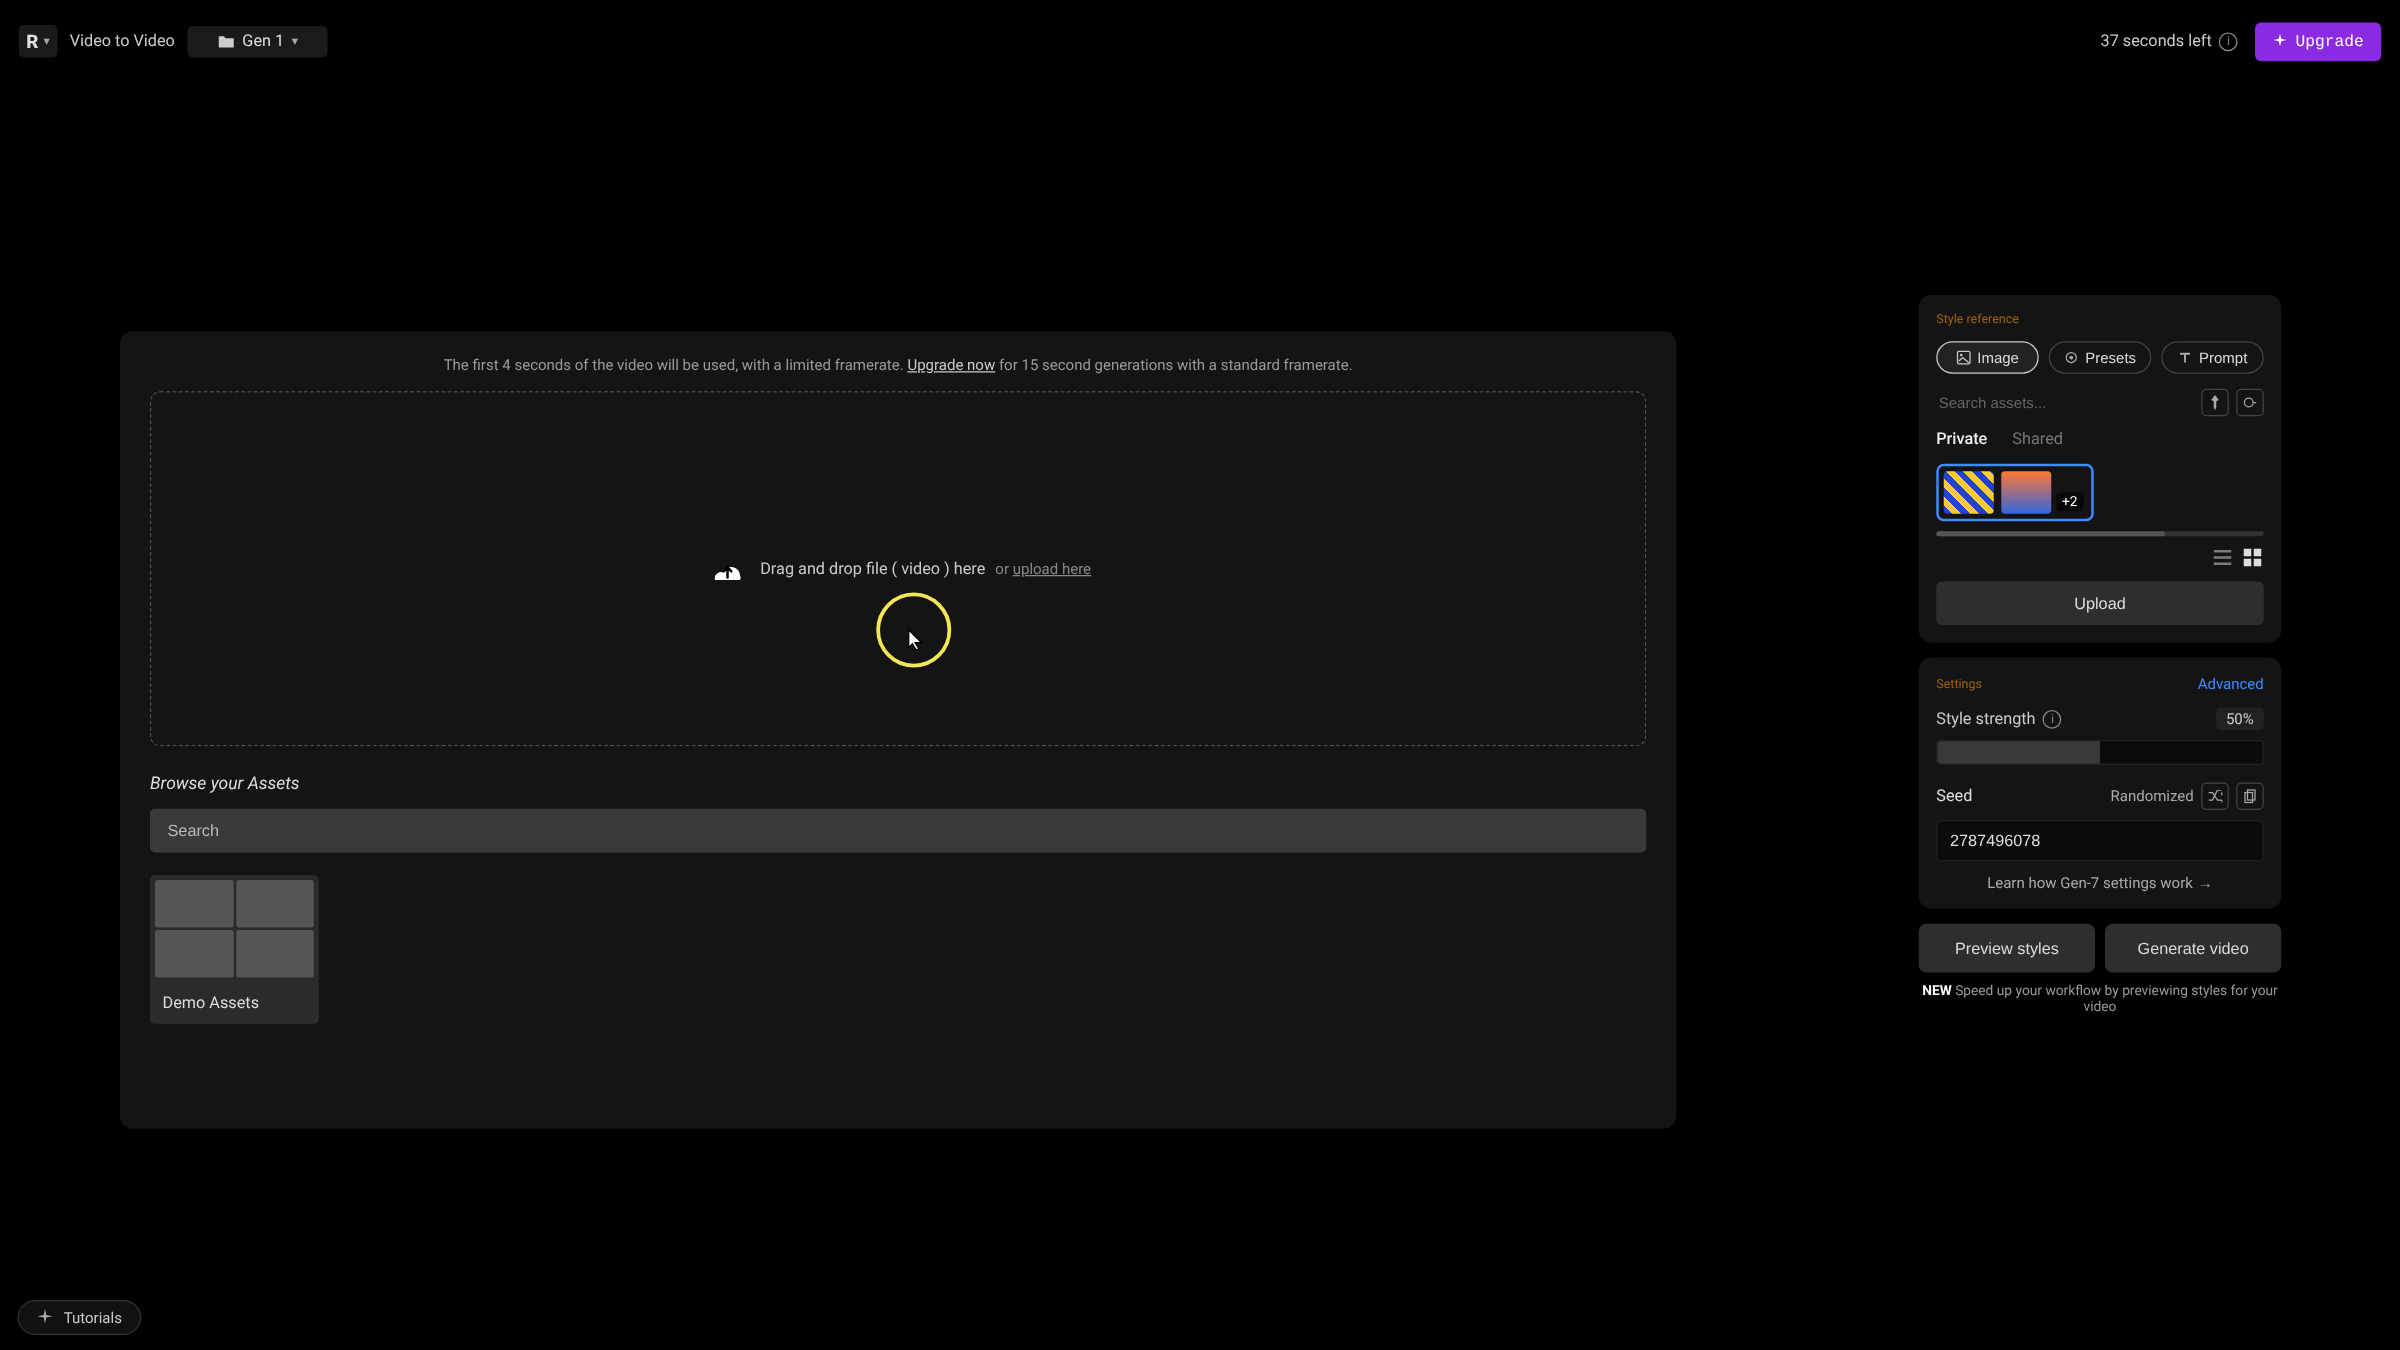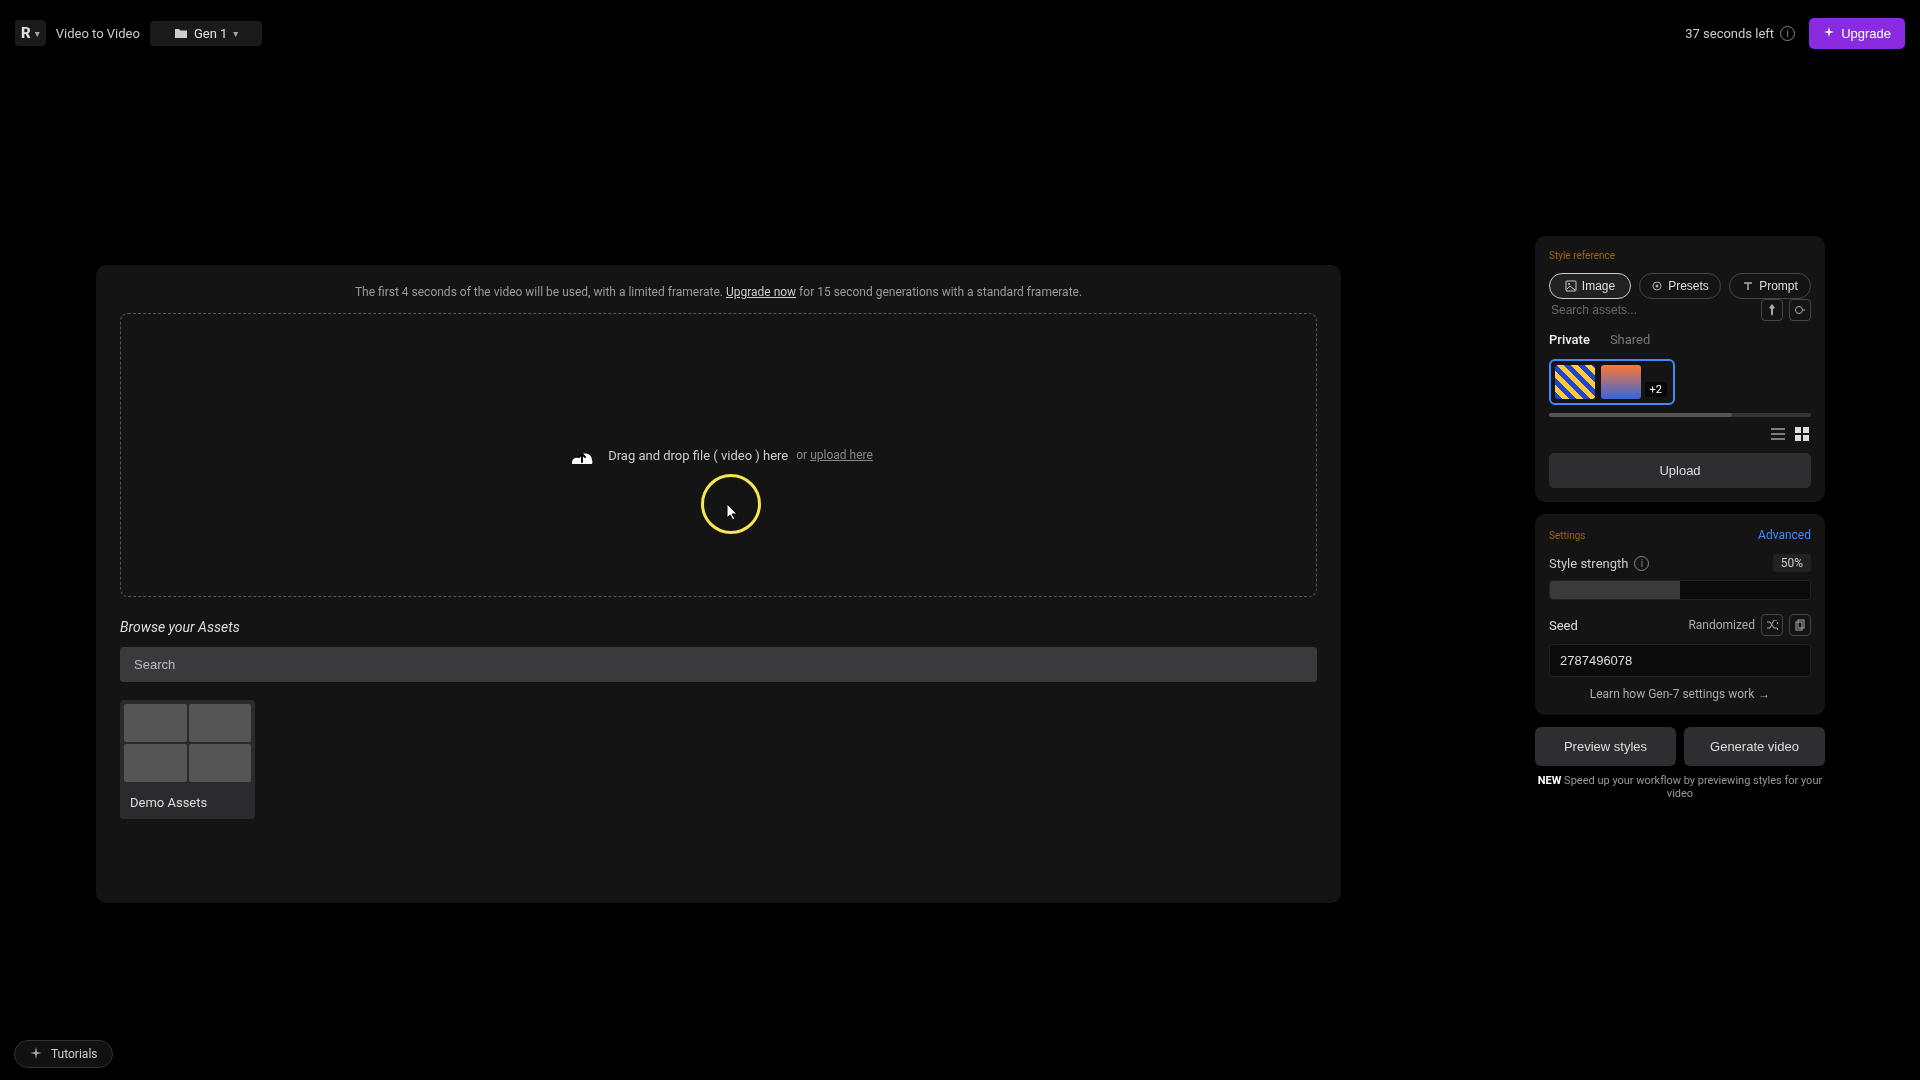--- a/index.html
+++ b/index.html
@@ -62,20 +62,21 @@
   background: #8a2be2;
   color: #fff;
   border: none;
   border-radius: 5px;
   padding: 8px 14px;
   font-size: 13px;
   display: flex;
   align-items: center;
   gap: 6px;
   cursor: pointer;
+  font-family: Liberation Mono, monospace;
 }
 .main-wrap {
   position: absolute;
   top: 265px;
   left: 96px;
   width: 1245px;
   height: 638px;
   background: #141414;
   border-radius: 10px;
   padding: 20px 24px 24px 24px;
@@ -161,21 +162,21 @@
 }
 .panel {
   background: #141414;
   border-radius: 10px;
   padding: 14px 14px;
   margin-bottom: 12px;
 }
 .panel-title { font-size:10px; font-weight:400; color:#a16207; margin-bottom:12px; }
 .panel-title-row { display:flex; justify-content:space-between; align-items:center; margin-bottom:12px; }
 .advanced-link { color:#3d8bff; font-size:12px; cursor:pointer; }
-.pill-row { display:flex; gap:8px; }
+.pill-row { display:flex; gap:8px; margin-bottom:12px; }
 .pill {
   flex:1;
   border:1px solid #444;
   border-radius: 16px;
   padding: 5px 10px;
   font-size:12px;
   color:#ddd;
   display:flex; align-items:center; justify-content:center; gap:5px;
   cursor:pointer;
   background:transparent;

